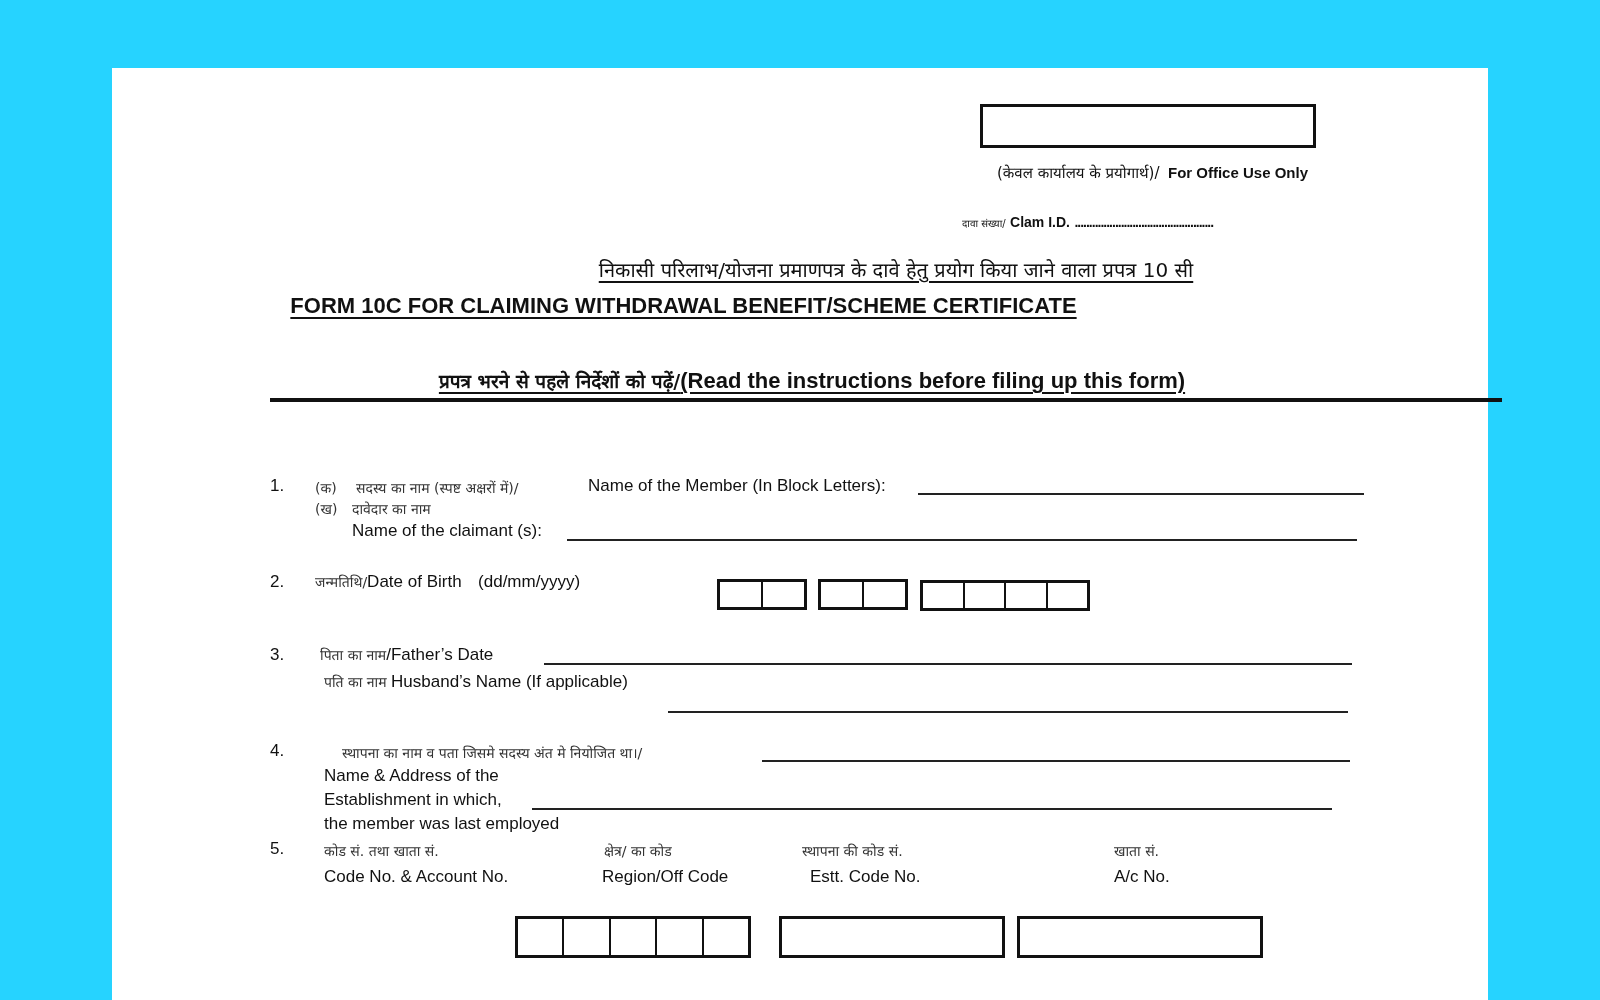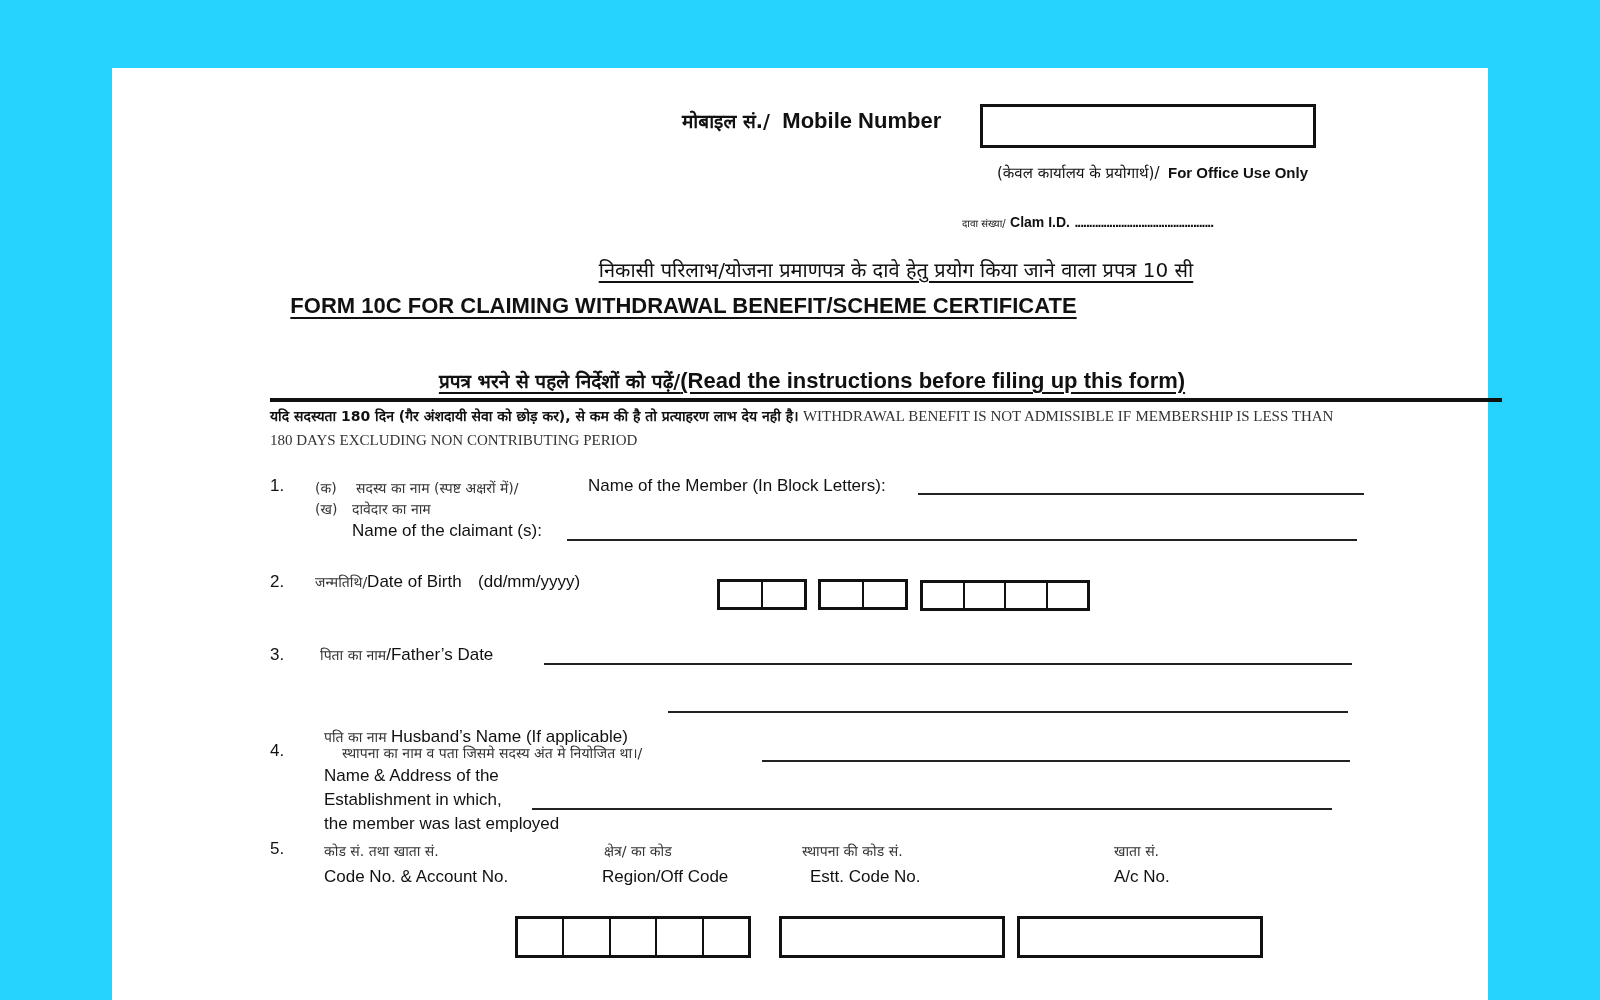--- a/index.html
+++ b/index.html
@@ -23,24 +23,20 @@
   .u { text-decoration:underline; text-underline-offset:4px; text-decoration-thickness:2px; }
   .num { font-size:17px; }
   .lbl { font-size:17px; }
   .hlbl { font-size:14px; color:#333; }
 </style>
 </head>
 <body>
 
 <div class="page">
 
-  <div class="abs" style="left:570px; top:40px;">
-    <span class="hi" style="font-size:19px; font-weight:bold;">मोबाइल सं./</span>
-    <span style="font-size:22px; font-weight:bold; margin-left:8px;">Mobile Number</span>
-  </div>
   <div class="box" style="left:868px; top:36px; width:336px; height:44px;">
     <span></span>
   </div>
 
   <div class="abs" style="left:885px; top:94px;">
     <span class="hi" style="font-size:15px;">(केवल कार्यालय के प्रयोगार्थ)/</span>
     <span style="font-size:15px; font-weight:bold; margin-left:4px;">For Office Use Only</span>
   </div>
 
   <div class="abs" style="left:850px; top:145px;">
@@ -50,25 +46,20 @@
   </div>
 
   <div class="abs hi u" style="left:0; width:1540px; text-align:center; top:188px; font-size:20px; padding-left:28px; box-sizing:border-box;">निकासी परिलाभ/योजना प्रमाणपत्र के दावे हेतु प्रयोग किया जाने वाला प्रपत्र 10 सी</div>
   <div class="abs u" style="left:0; width:1119px; text-align:center; top:225px; font-size:22px; font-weight:bold; padding-left:24px; box-sizing:border-box;">FORM 10C FOR CLAIMING WITHDRAWAL BENEFIT/SCHEME CERTIFICATE</div>
   <div class="abs u" style="left:0; width:1376px; text-align:center; top:300px; padding-left:24px; box-sizing:border-box;">
     <span class="hi" style="font-size:19px; font-weight:bold;text-align:center;">प्रपत्र भरने से पहले निर्देशों को पढ़ें/</span><span style="font-size:22px; font-weight:bold;">(Read the instructions before filing up this form)</span>
   </div>
 
   <div style="position:absolute; left:158px; top:330px; width:1232px; height:0; border-top:4px solid #111;"></div>
 
-  <div class="abs" style="left:158px; top:336px; width:1080px; white-space:normal; line-height:24px;">
-    <span class="hi" style="font-size:14px; font-weight:bold;">यदि सदस्यता 180 दिन (गैर अंशदायी सेवा को छोड़ कर), से कम की है तो प्रत्याहरण लाभ देय नही है।</span>
-    <span class="serif" style="font-size:15px; color:#333;">WITHDRAWAL BENEFIT IS NOT ADMISSIBLE IF</span>
-    <span class="serif" style="font-size:15px; color:#333;">MEMBERSHIP IS LESS THAN 180 DAYS EXCLUDING NON CONTRIBUTING PERIOD</span>
-  </div>
 
   <span class="abs num" style="left:158px; top:408px;">1.</span>
   <span class="abs hi hlbl" style="left:203px; top:410px;">(क)</span>
   <span class="abs hi hlbl" style="left:244px; top:410px;">सदस्य का नाम (स्पष्ट अक्षरों में)/</span>
   <span class="abs lbl" style="left:476px; top:408px;">Name of the Member (In Block Letters):</span>
   <div class="line" style="left:806px; top:425px; width:446px;"></div>
 
   <span class="abs hi hlbl" style="left:203px; top:431px;">(ख)</span>
   <span class="abs hi hlbl" style="left:240px; top:431px;">दावेदार का नाम</span>
   <span class="abs lbl" style="left:240px; top:453px;">Name of the claimant (s):</span>
@@ -93,21 +84,21 @@
     <div class="cell"></div>
     <div class="cell"></div>
   </div>
 
   <span class="abs num" style="left:158px; top:577px;">3.</span>
   <div class="abs" style="left:208px; top:577px;">
     <span class="hi hlbl">पिता का नाम</span><span class="lbl">/Father’s Date</span>
   </div>
   <div class="line" style="left:432px; top:595px; width:808px;"></div>
 
-  <div class="abs" style="left:212px; top:659px;">
+  <div class="abs" style="left:212px; top:604px;">
     <span class="hi hlbl">पति का नाम</span>
     <span class="lbl">Husband’s Name (If applicable)</span>
   </div>
   <div class="line" style="left:556px; top:643px; width:680px;"></div>
 
   <span class="abs num" style="left:158px; top:673px;">4.</span>
   <span class="abs hi hlbl" style="left:230px; top:675px;">स्थापना का नाम व पता जिसमे सदस्य अंत मे नियोजित था।/</span>
   <div class="line" style="left:650px; top:692px; width:588px;"></div>
   <span class="abs lbl" style="left:212px; top:698px;">Name &amp; Address of the</span>
   <span class="abs lbl" style="left:212px; top:722px;">Establishment in which,</span>

